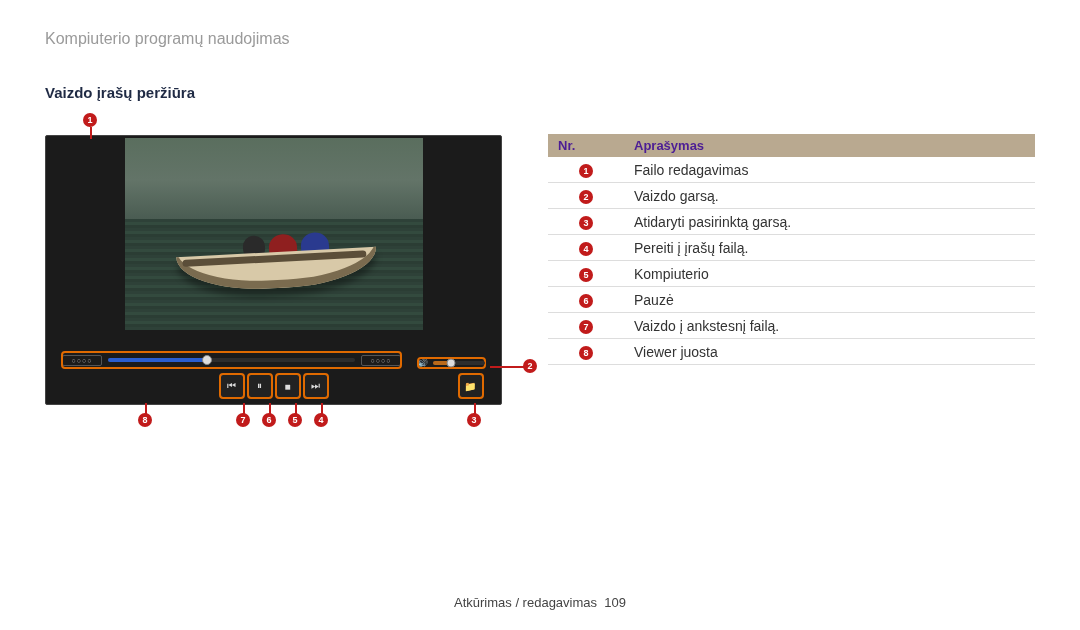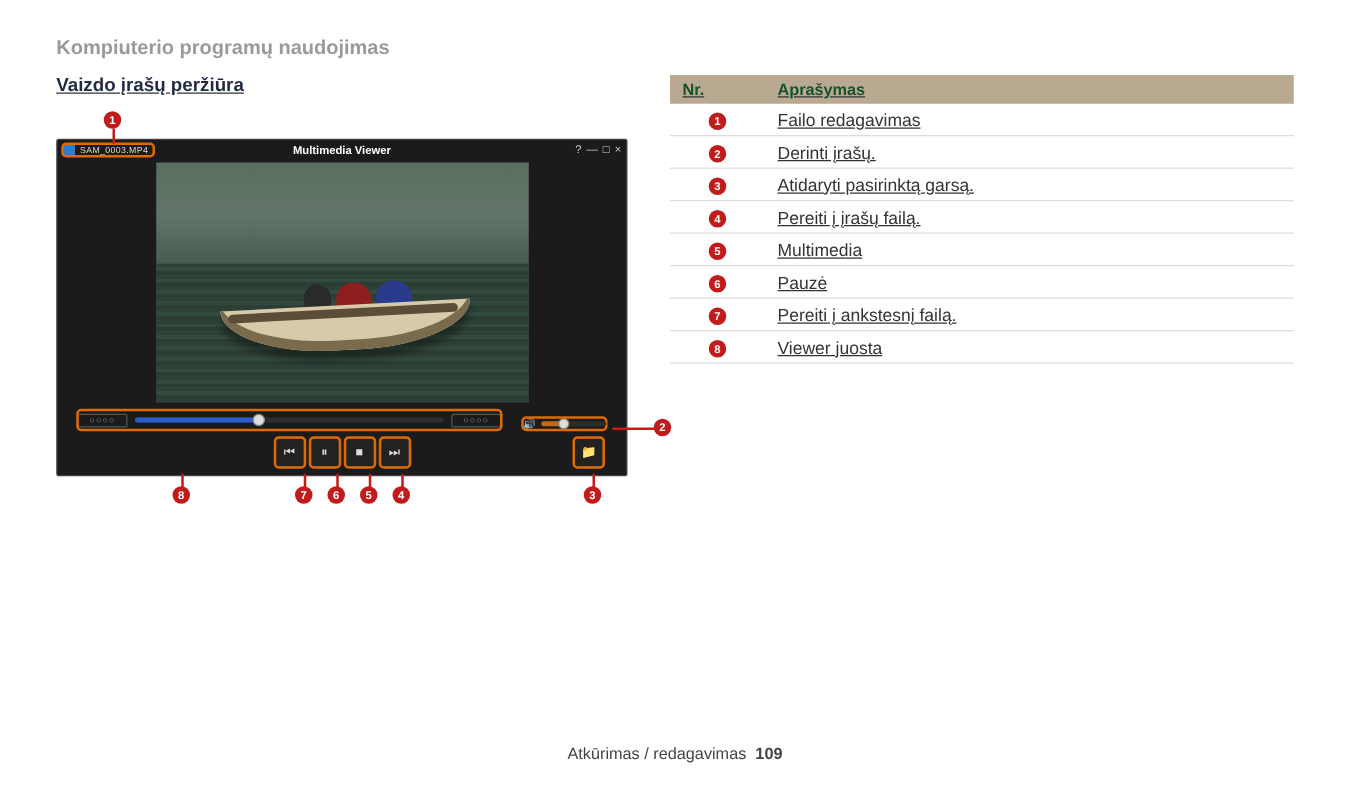--- a/index.html
+++ b/index.html
@@ -12,28 +12,27 @@
     color: #333;
     position: relative;
     box-sizing: border-box;
   }
   .page {
     padding: 30px 45px 10px 45px;
   }
   .chapter-title {
     color: #9a9a9a;
     font-size: 16px;
-    font-weight: 700;
-    margin-bottom: 12px;
+    font-weight: 400;
+    margin-bottom: 36px;
   }
   .content-row {
     display: flex;
-    gap: 26px;
-    align-items: flex-start;
-    text-decoration: underline;
+    gap: 38px;
+    align-items: center;
   }
   .left-col { width: 465px; }
   .right-col { flex: 1; }
   .section-title {
     color: #1f2a44;
     font-size: 15px;
     font-weight: 700;
     margin-bottom: 14px;
   }
   
@@ -175,68 +174,55 @@
   .btn {
     width:22px; height:22px; background:#222; border:1px solid #4a4a4a; border-radius:3px;
     color:#ddd; display:flex; align-items:center; justify-content:center; font-size:10px;
   }
   .btn.folder { position:absolute; right:18px; bottom:6px; }
   .hi { outline:2px solid #e06a00; outline-offset:-1px; border-radius:3px; }
 
   
   .desc-table { width:100%; border-collapse: collapse; font-size:14px; }
   .desc-table th {
-    background:#b9a990; color:#14532d; font-weight:700; text-align:left;
+    background:#b9a990; color:#4c1d95; font-weight:700; text-align:left;
     padding:4px 10px; font-size:13px;
   }
   .desc-table th.nr { width:56px; }
   .desc-table td {
     padding:4px 10px; border-bottom:1px solid #ddd; vertical-align:middle;
   }
   .desc-table td.nr { text-align:center; }
   .num-dot {
     width:14px; height:14px; border-radius:50%; background:#c11b1b; color:#fff;
     font-size:9px; font-weight:700; display:inline-flex; align-items:center; justify-content:center;
   }
 
   .footer {
     position:absolute; left:0; right:0; bottom:20px; text-align:center;
     font-size:13px; color:#444;
   }
-  .footer strong { font-weight:700; }
+  .footer strong { font-weight:400; }
 </style>
 </head>
 <body>
 
 <div class="page">
   <div class="chapter-title">Kompiuterio programų naudojimas</div>
 
   <div class="content-row">
     <div class="left-col">
       <div class="section-title">Vaizdo įrašų peržiūra</div>
 
       <div class="player-stage">
 
         <div class="callout" style="left:38px; top:-2px;">1</div>
         <div class="callout-line-v" style="left:45px; top:12px; height:12px;"></div>
 
         <div class="player">
-          <div class="titlebar">
-            <span class="hi" style="display:flex; align-items:center; padding:0 4px 0 0;">
-              <span class="file-icon"></span>
-              <span class="filename">SAM_0003.MP4</span>
-            </span>
-            <span class="app-title">Multimedia Viewer</span>
-            <span class="win-controls">
-              <span>?</span>
-              <span>—</span>
-              <span>□</span>
-              <span>×</span>
-            </span>
-          </div>
 
           <div class="video-area">
             <div class="water"></div>
             <div class="umbrellas">
               <span class="umb dark"></span>
               <span class="umb red"></span>
               <span class="umb blue"></span>
             </div>
             <div class="boat"></div>
           </div>
@@ -297,41 +283,41 @@
             <th>Aprašymas</th>
           </tr>
         </thead>
         <tbody>
           <tr>
               <td class="nr"><span class="num-dot">1</span></td>
               <td>Failo redagavimas</td>
             </tr>
           <tr>
               <td class="nr"><span class="num-dot">2</span></td>
-              <td>Derinti įrašų.</td>
+              <td>Vaizdo garsą.</td>
             </tr>
           <tr>
               <td class="nr"><span class="num-dot">3</span></td>
               <td>Atidaryti pasirinktą garsą.</td>
             </tr>
           <tr>
               <td class="nr"><span class="num-dot">4</span></td>
               <td>Pereiti į įrašų failą.</td>
             </tr>
           <tr>
               <td class="nr"><span class="num-dot">5</span></td>
-              <td>Multimedia</td>
+              <td>Kompiuterio</td>
             </tr>
           <tr>
               <td class="nr"><span class="num-dot">6</span></td>
               <td>Pauzė</td>
             </tr>
           <tr>
               <td class="nr"><span class="num-dot">7</span></td>
-              <td>Pereiti į ankstesnį failą.</td>
+              <td>Vaizdo į ankstesnį failą.</td>
             </tr>
           <tr>
               <td class="nr"><span class="num-dot">8</span></td>
               <td>Viewer juosta</td>
             </tr>
         </tbody>
       </table>
     </div>
   </div>
 </div>

